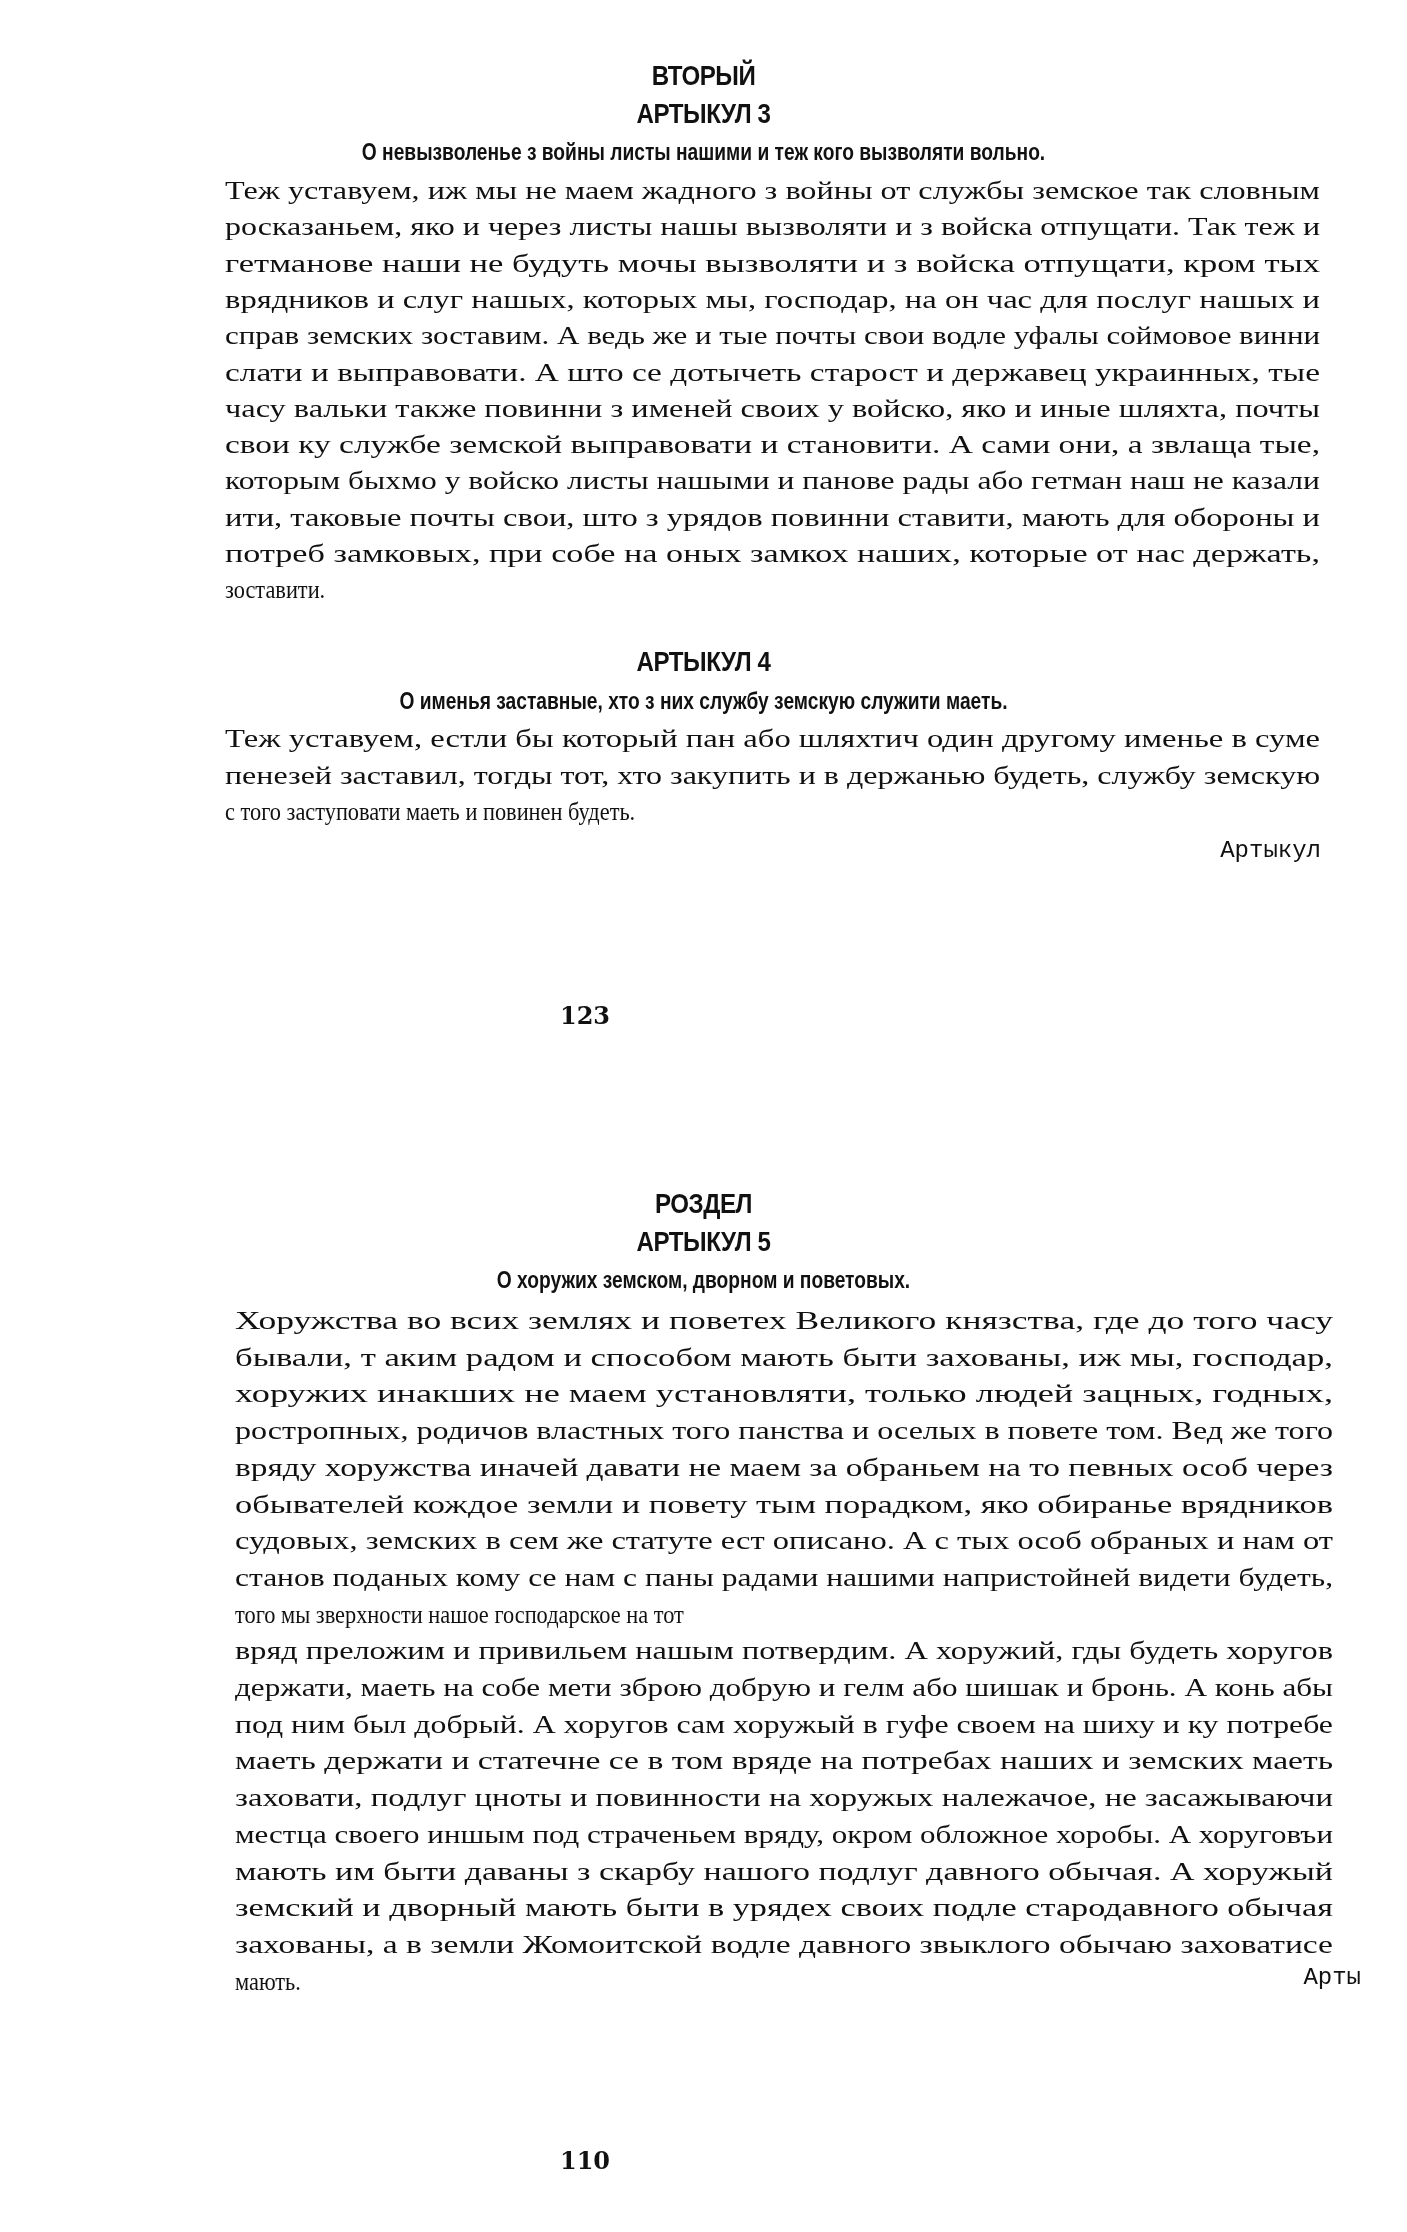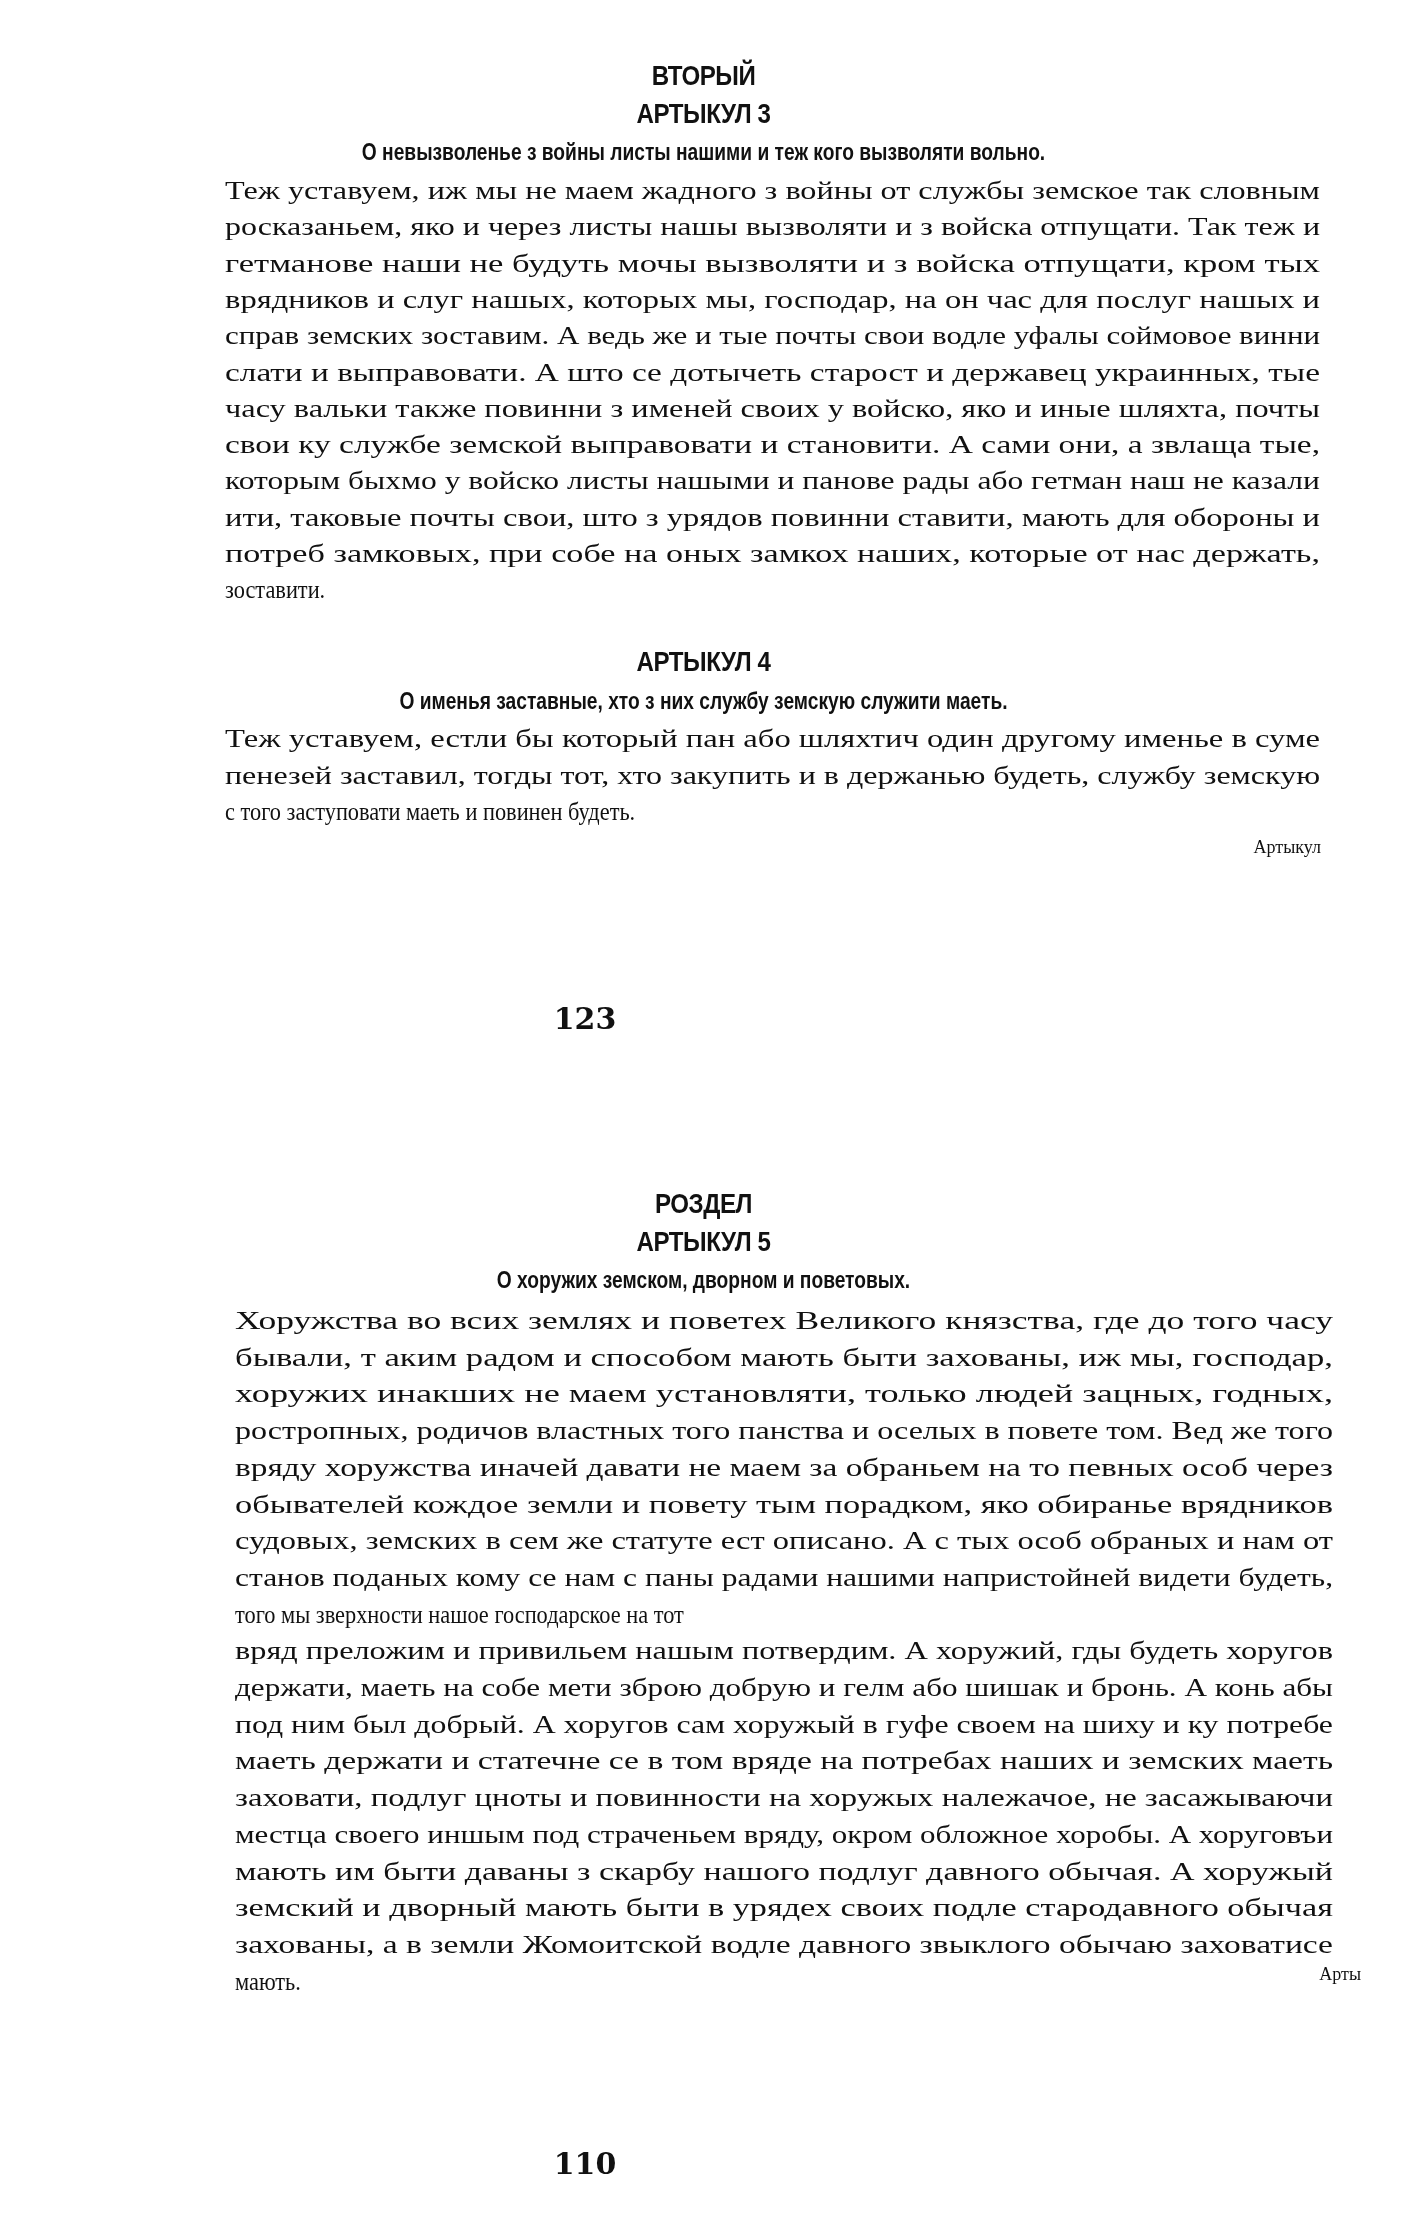--- a/index.html
+++ b/index.html
@@ -11,23 +11,23 @@
   .heading { position: absolute; left: 0; width: 1407px; text-align: center;
              font-family: "Liberation Sans Narrow", "Liberation Sans", sans-serif;
              font-weight: bold; font-size: 28px; letter-spacing: -0.5px;
              transform: scaleX(0.86); transform-origin: 50% 50%; }
   .subtitle { position: absolute; left: 0; width: 1407px; text-align: center;
               font-family: "Liberation Sans", sans-serif; font-weight: bold;
               font-size: 24px; transform: scaleX(0.80); transform-origin: 50% 50%; }
   .line { position: absolute; white-space: nowrap; font-size: 26px;
           font-family: "Liberation Serif", serif; transform-origin: 0 50%;
           text-align: justify; text-align-last: justify; }
-  .catch { position: absolute; font-size: 18px; font-family: Liberation Serif, serif; }
+  .catch { position: absolute; font-size: 24px; font-family: Liberation Mono, monospace; }
   .pagenum { position: absolute; left: 0; width: 1170px; text-align: center;
-             font-family: "DejaVu Serif", serif; font-weight: bold; font-size: 30px; }
+             font-family: "DejaVu Serif", serif; font-weight: bold; font-size: 24px; }
 </style>
 </head>
 <body>
 
 <div class="page page-1">
   <div class="heading" style="top:56px">ВТОРЫЙ</div>
   <div class="heading" style="top:94px">АРТЫКУЛ 3</div>
   <div class="subtitle" style="top:134px">О невызволенье з войны листы нашими и теж кого вызволяти вольно.</div>
   <div id="p1s0">
       <div class="line" style="left: 225px; top: 172px; transform: scaleX(1.2379);">Теж уставуем, иж мы не маем жадного з войны от службы земское так словным</div>

